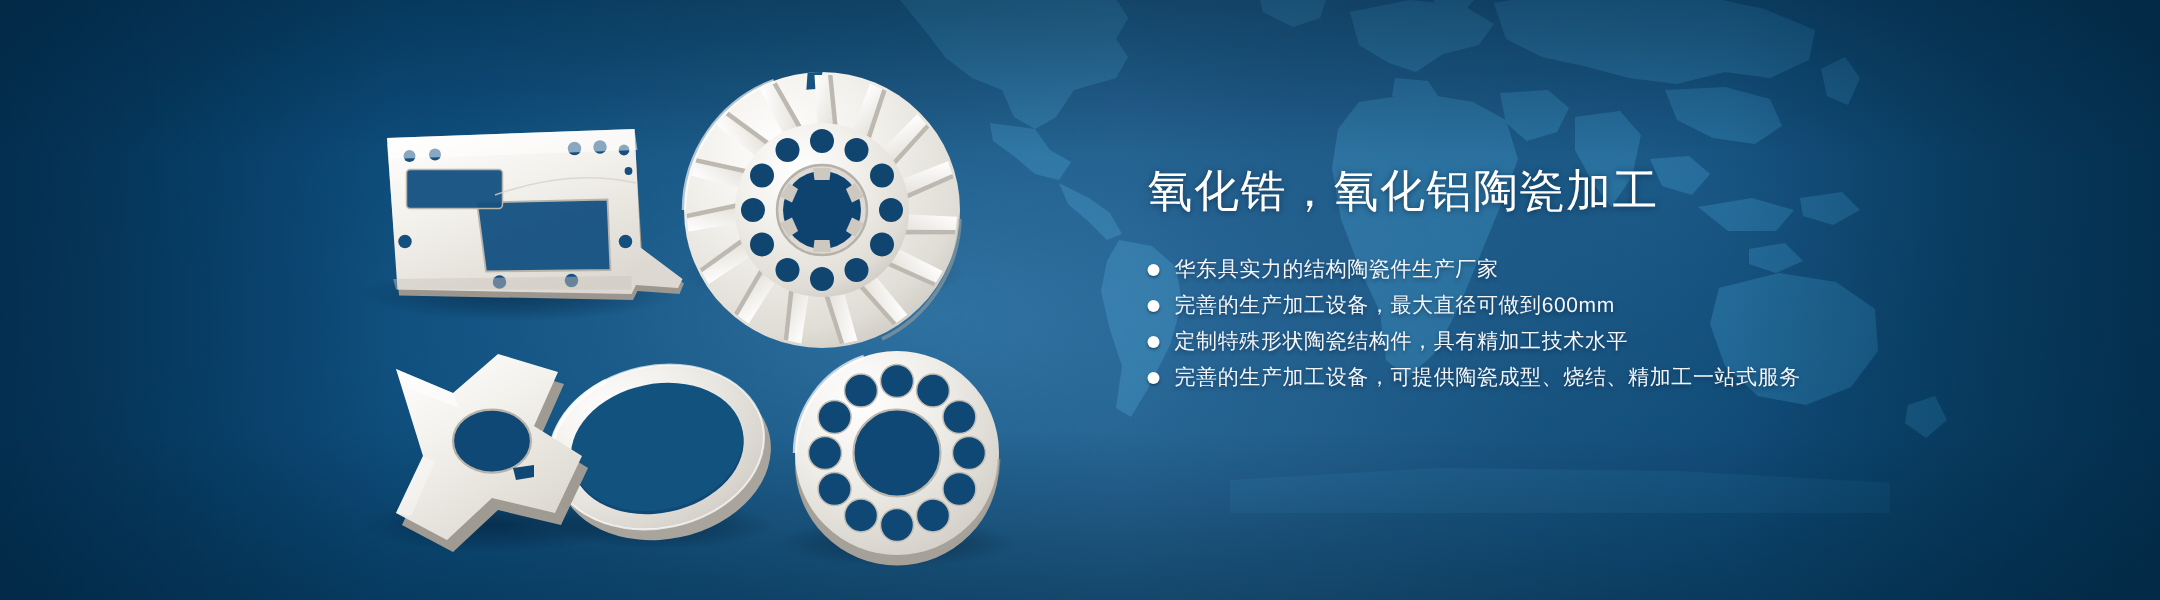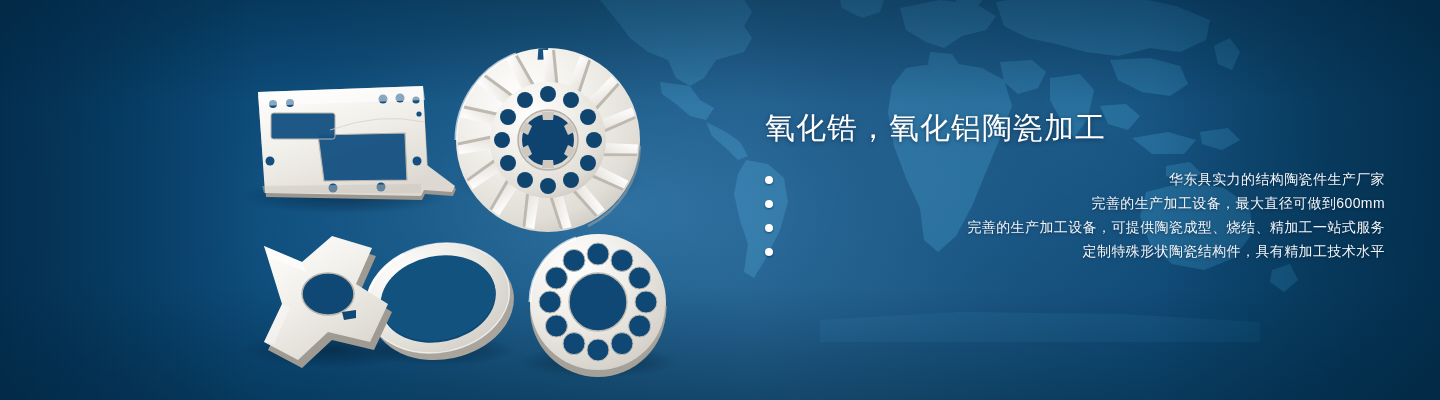--- a/index.html
+++ b/index.html
@@ -100,21 +100,20 @@
   .bullets {
     list-style: none;
     margin: 0;
     padding: 0;
   }
   .bullet {
     display: flex;
     align-items: center;
     height: 23px;
     margin-bottom: 1px;
-    justify-content: space-between;
   }
   .dot {
     width: 8px;
     height: 8px;
     border-radius: 50%;
     background: #ffffff;
     flex: 0 0 8px;
     margin-right: 10px;
     box-shadow: 0 1px 2px rgba(0,20,40,0.5);
   }
@@ -418,22 +417,22 @@
       <li class="bullet">
         <span class="dot"></span>
         <span class="bullet-text">华东具实力的结构陶瓷件生产厂家</span>
       </li>
       <li class="bullet">
         <span class="dot"></span>
         <span class="bullet-text">完善的生产加工设备，最大直径可做到600mm</span>
       </li>
       <li class="bullet">
         <span class="dot"></span>
-        <span class="bullet-text">完善的生产加工设备，可提供陶瓷成型、烧结、精加工一站式服务</span>
+        <span class="bullet-text">定制特殊形状陶瓷结构件，具有精加工技术水平</span>
       </li>
       <li class="bullet">
         <span class="dot"></span>
-        <span class="bullet-text">定制特殊形状陶瓷结构件，具有精加工技术水平</span>
+        <span class="bullet-text">完善的生产加工设备，可提供陶瓷成型、烧结、精加工一站式服务</span>
       </li>
     </ul>
   </div>
 
 </div>
 
 </body></html>

